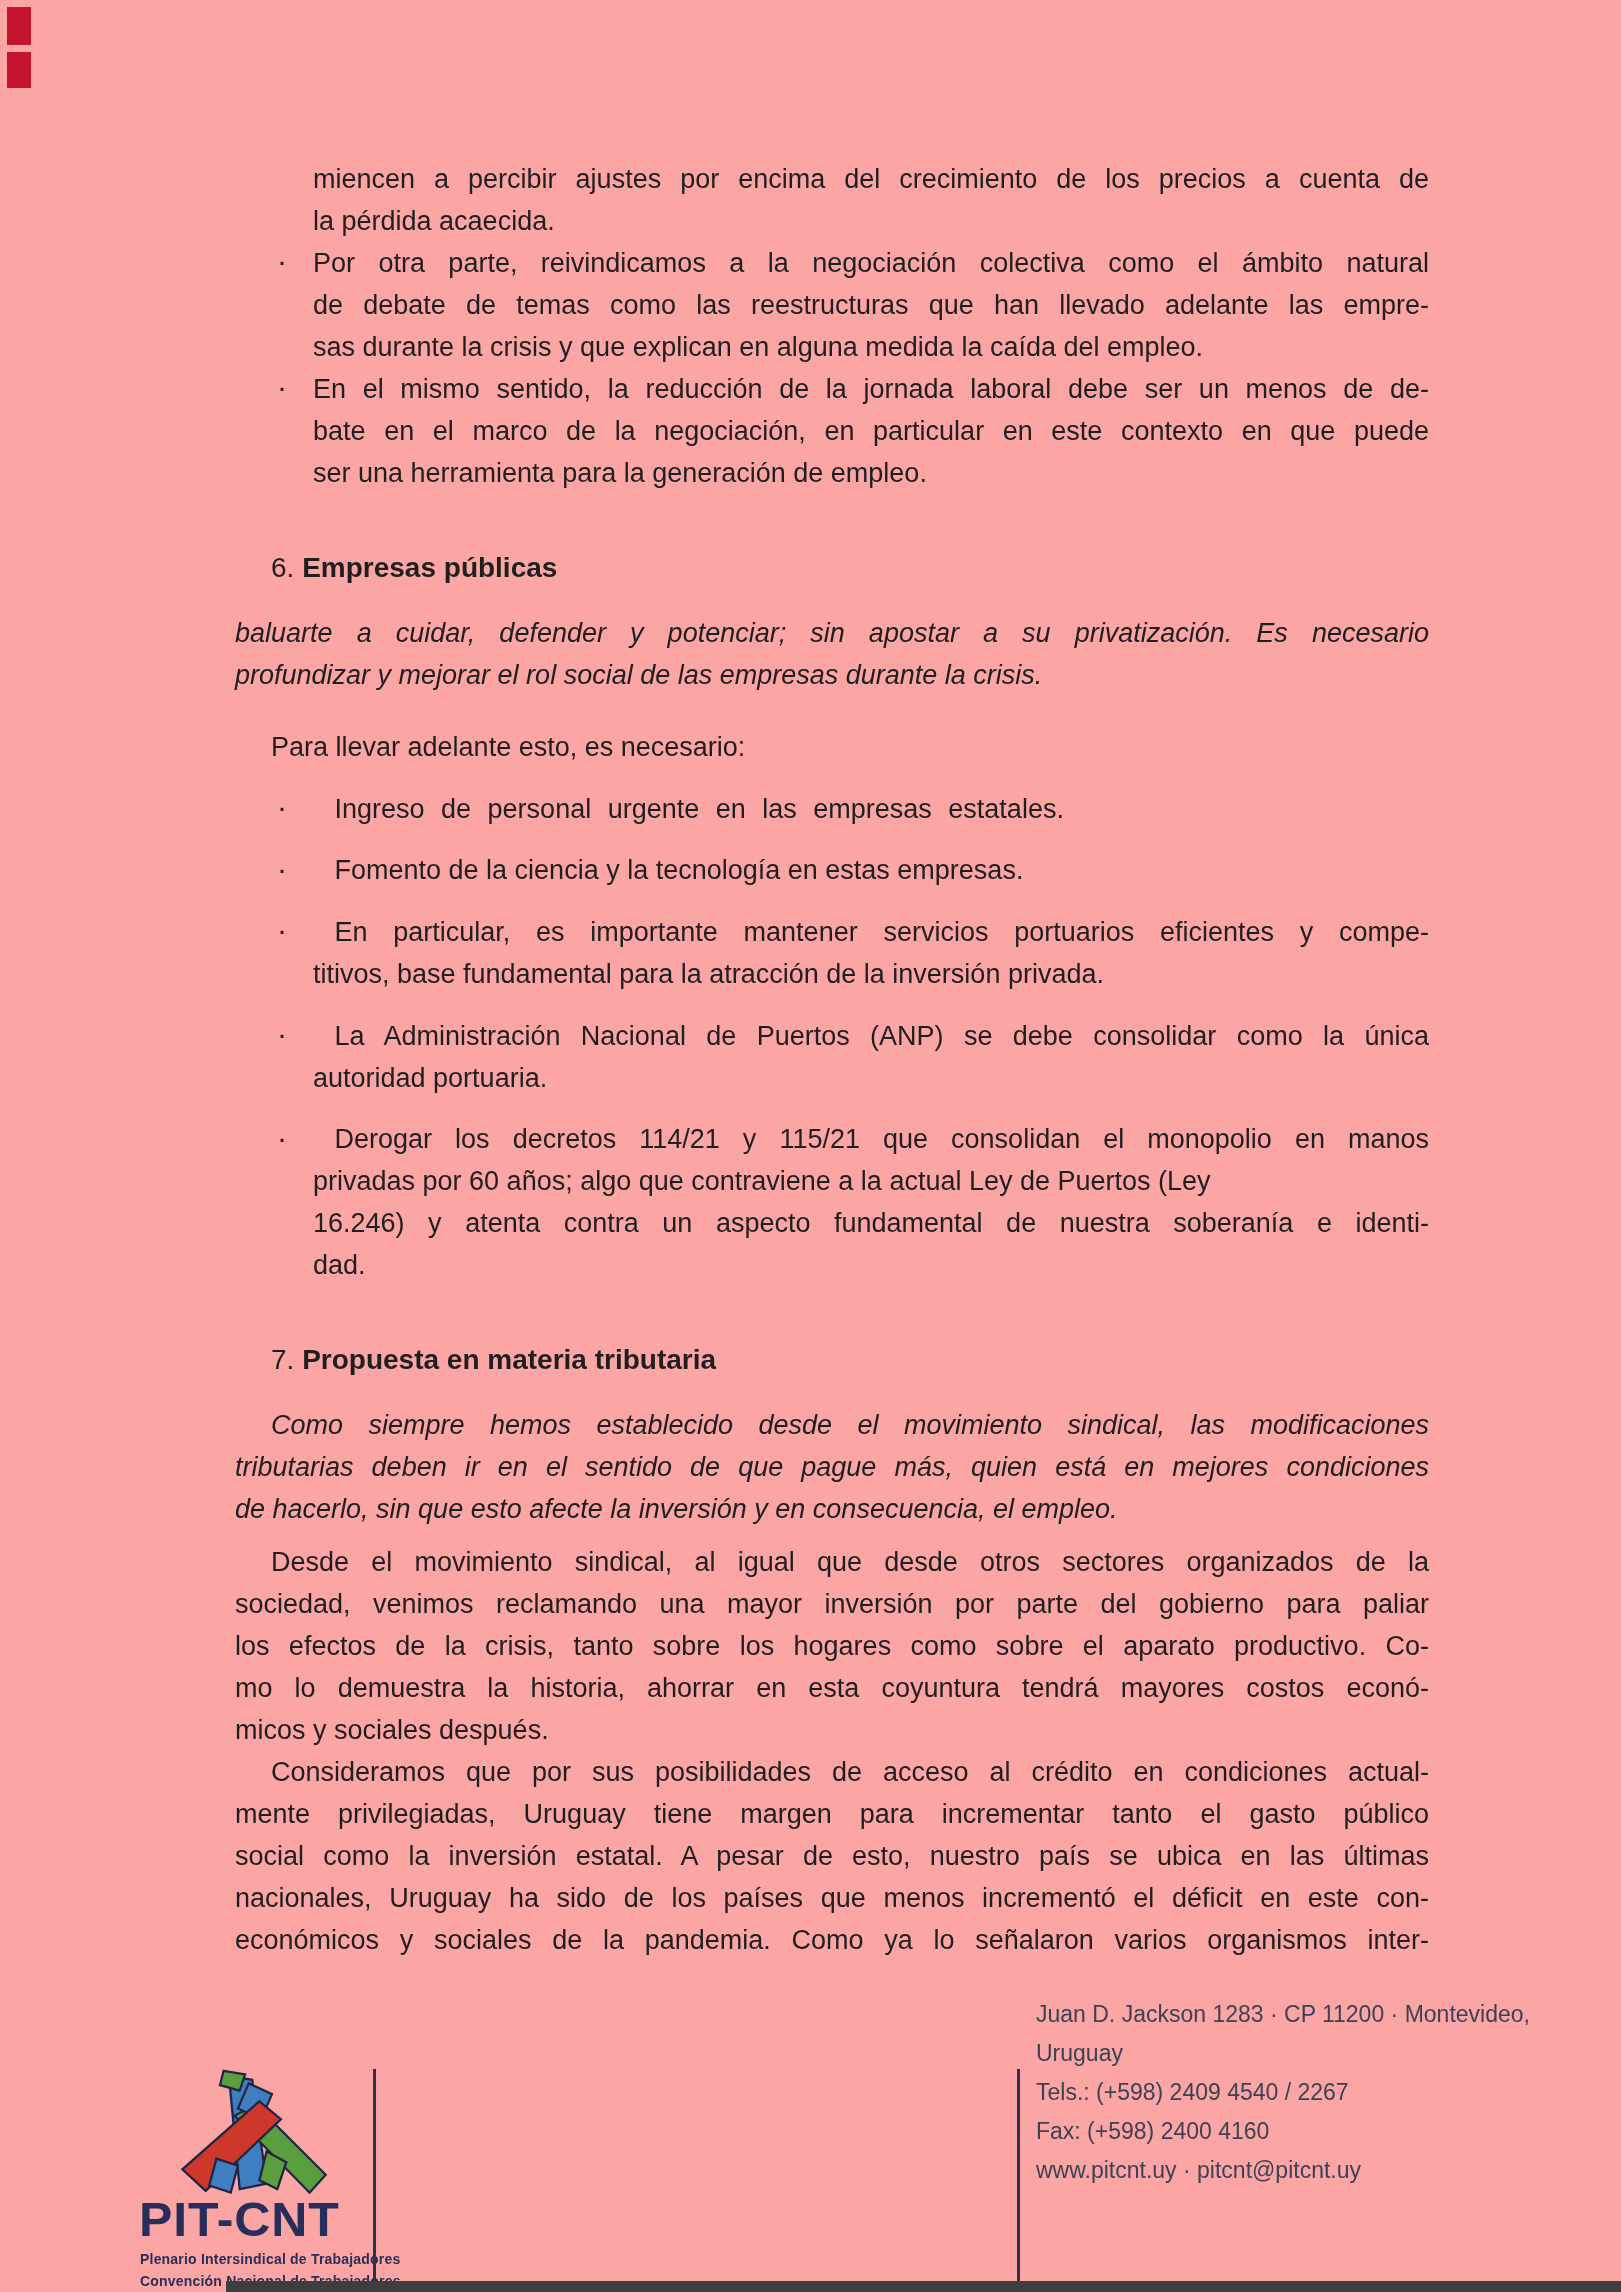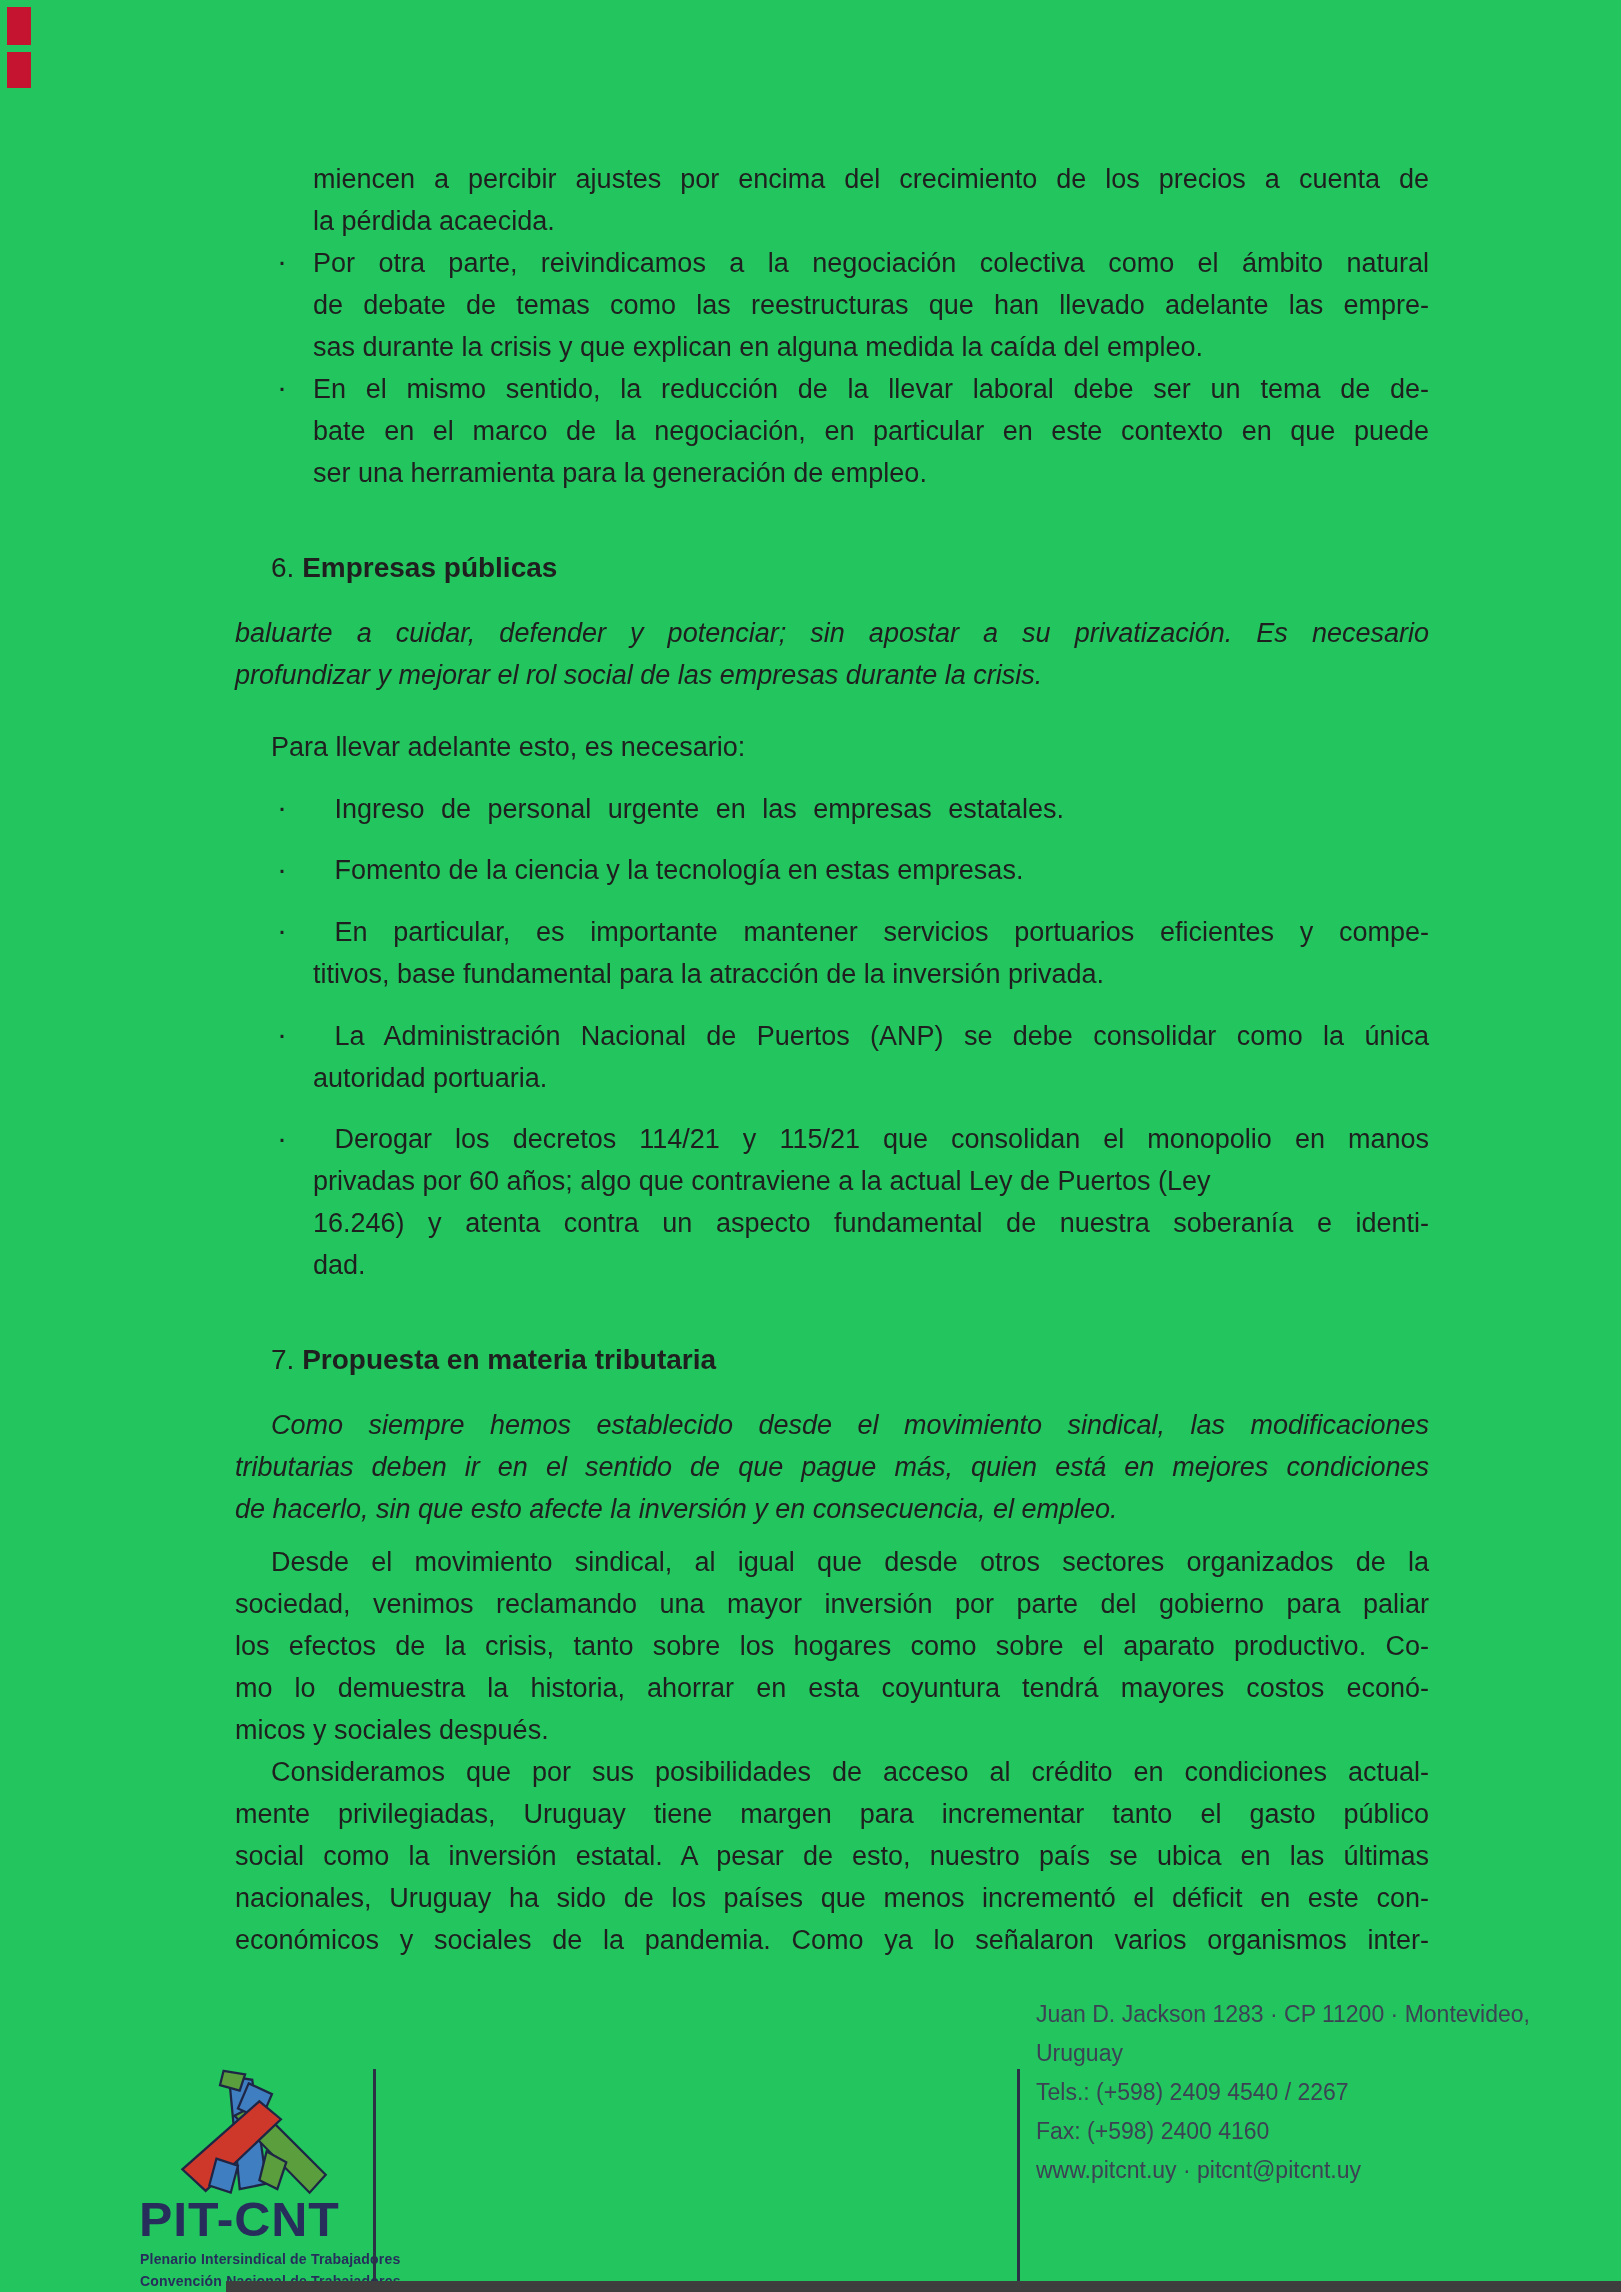--- a/index.html
+++ b/index.html
@@ -1,16 +1,16 @@
 <!DOCTYPE html>
 <html style="font-size:14.3px"><head>
 <meta charset="utf-8">
 <style>
   html,body{margin:0;padding:0;background:#ffffff;}
-  .page{position:relative;width:1622px;height:2293px;background:#22c55e;overflow:hidden;
+  .page{position:relative;width:1622px;height:2293px;background:#fca5a5;overflow:hidden;
         font-family:"Liberation Sans", sans-serif;color:#1f1f1f;}
 
   
   .corner-mark{position:absolute;left:7.2px;width:24px;background:#c41430;}
   .corner-mark.m1{top:7.2px;height:38px;}
   .corner-mark.m2{top:52px;height:36px;}
 
   
   .bottom-bar{position:absolute;left:226px;right:0;bottom:0;height:12.5px;background:#3e3e3e;}
 
@@ -58,21 +58,21 @@
         <div class="ln last">la pérdida acaecida.</div>
       </div>
       <div class="bullet">
         <span class="dot">·</span>
         <div class="ln">Por otra parte, reivindicamos a la negociación colectiva como el ámbito natural</div>
         <div class="ln">de debate de temas como las reestructuras que han llevado adelante las empre-</div>
         <div class="ln last">sas durante la crisis y que explican en alguna medida la caída del empleo.</div>
       </div>
       <div class="bullet">
         <span class="dot">·</span>
-        <div class="ln">En el mismo sentido, la reducción de la llevar laboral debe ser un tema de de-</div>
+        <div class="ln">En el mismo sentido, la reducción de la jornada laboral debe ser un menos de de-</div>
         <div class="ln">bate en el marco de la negociación, en particular en este contexto en que puede</div>
         <div class="ln last">ser una herramienta para la generación de empleo.</div>
       </div>
       <div class="heading"><span class="hnum">6. </span><span class="htitle">Empresas públicas</span></div>
       <div class="para it sp-it">
         <div class="ln">baluarte a cuidar, defender y potenciar; sin apostar a su privatización. Es necesario</div>
         <div class="ln last">profundizar y mejorar el rol social de las empresas durante la crisis.</div>
       </div>
       <div class="para sp-pl">
         <div class="ln last fl">Para llevar adelante esto, es necesario:</div>

